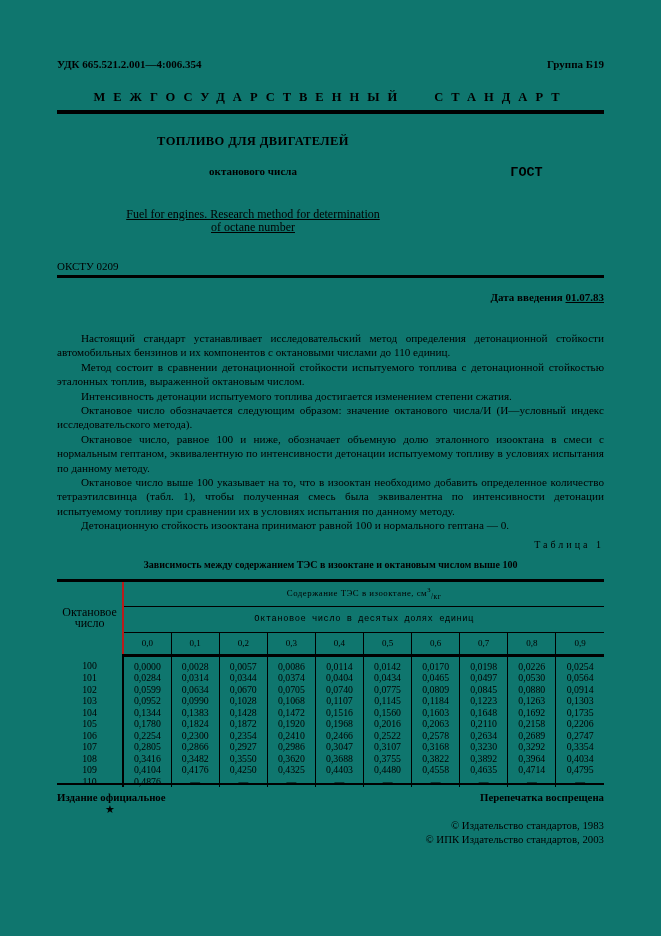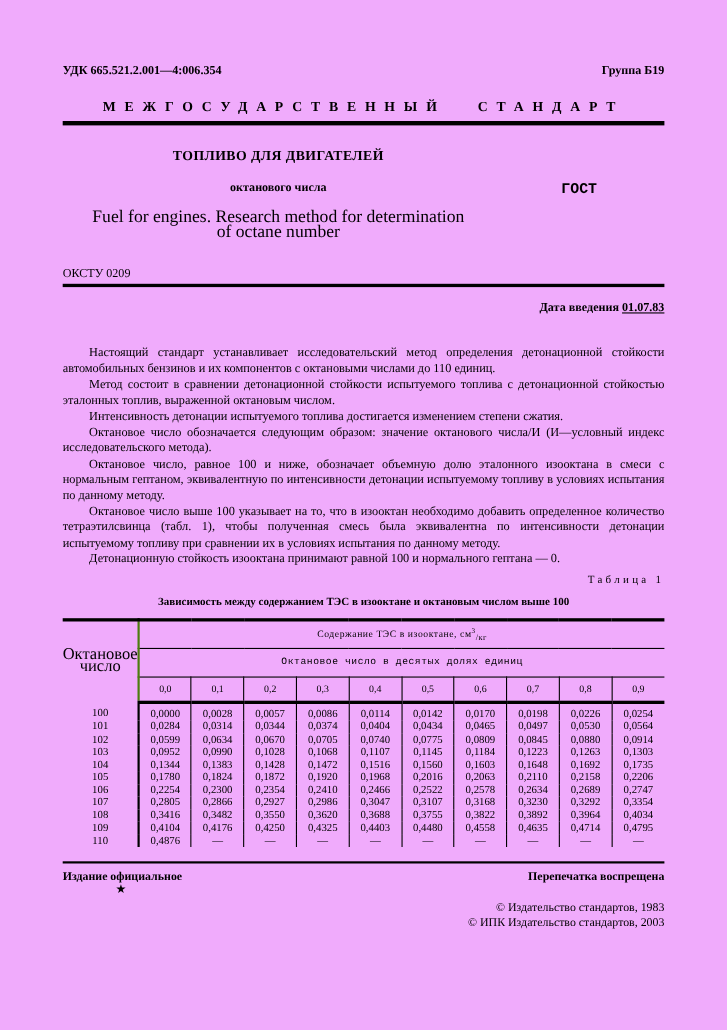--- a/index.html
+++ b/index.html
@@ -1,37 +1,37 @@
 <!DOCTYPE html>
 <html><head>
 <meta charset="utf-8">
 <style>
   * { margin: 0; padding: 0; box-sizing: border-box; }
   html, body { background: #e8e8e8; }
   .page {
-    width: 661px; height: 936px; margin: 0 auto; background: #f0abfc;
+    width: 661px; height: 936px; margin: 0 auto; background: #0f766e;
     font-family: "Liberation Serif", serif; color: #000;
     position: relative; overflow: hidden;
   }
   .content { padding: 58px 57px 0 57px; }
 
   
   .udk-row { display: flex; justify-content: space-between; font-size: 11px; font-weight: bold; }
   .standard-name {
     margin-top: 20px; text-align: center; font-weight: bold; font-size: 12.5px;
     letter-spacing: 8px; word-spacing: 18px; white-space: nowrap;
   }
   .standard-rule { border: none; border-top: 4px solid #000; margin-top: 5px; }
 
   
   .title-row { display: flex; margin-top: 20px; }
   .title-left { width: 392px; text-align: center; }
   .doc-title { font-size: 12.5px; font-weight: bold; letter-spacing: 0.4px; }
   .doc-subtitle { margin-top: 15px; font-size: 11px; font-weight: bold; line-height: 14px; }
-  .doc-subtitle-en { margin-top: 13px; font-size: 16px; line-height: 13px; }
+  .doc-subtitle-en { margin-top: 30px; font-size: 12px; line-height: 13px; text-decoration: underline; }
   .title-right { flex: 1; text-align: center; padding-top: 30px; }
   .gost-code { font-size: 13.5px; font-weight: bold; line-height: 17px; font-family: Liberation Mono, monospace; }
 
   
   .okstu { margin-top: 26px; font-size: 11px; }
   .okstu-rule { border: none; border-top: 3px solid #000; margin-top: 3px; }
   .date-row { margin-top: 13px; text-align: right; font-size: 11px; font-weight: bold; }
   .date-value { text-decoration: underline; }
 
   
@@ -40,22 +40,22 @@
 
   
   .table-label { margin-top: 6px; text-align: right; font-size: 10px; letter-spacing: 3px; }
   .table-caption { margin-top: 9px; text-align: center; font-size: 10px; font-weight: bold; }
   table.octane {
     margin-top: 9px; width: 100%; border-collapse: collapse;
     border-top: 3px solid #000;
   }
   table.octane td, table.octane th { font-weight: normal; text-align: center; padding: 0; }
   .col-octane-head {
-    width: 66px; font-size: 15px; line-height: 11px;
-    border-right: 2px solid #4d7c0f;
+    width: 66px; font-size: 12px; line-height: 11px;
+    border-right: 2px solid #b91c1c;
   }
   .head-unit { height: 26px; font-size: 8.8px; letter-spacing: 0.5px; border-bottom: 1px solid #000; }
   .head-tenths-label { height: 26px; font-size: 8.8px; letter-spacing: 0.5px; border-bottom: 1px solid #000; font-family: Liberation Mono, monospace; }
   .tenths-row th { height: 23px; font-size: 9px; border-left: 1.5px solid #000; }
   .tenths-row th:first-child { border-left: 2px solid #000; }
   .tenths-row th { border-bottom: 3px solid #000; }
   tbody.octane-body { font-size: 9.8px; }
   tbody.octane-body tr { height: 11.5px; }
   tbody.octane-body tr:first-child td { padding-top: 4px; }
   tbody.octane-body td { line-height: 11.5px; }

